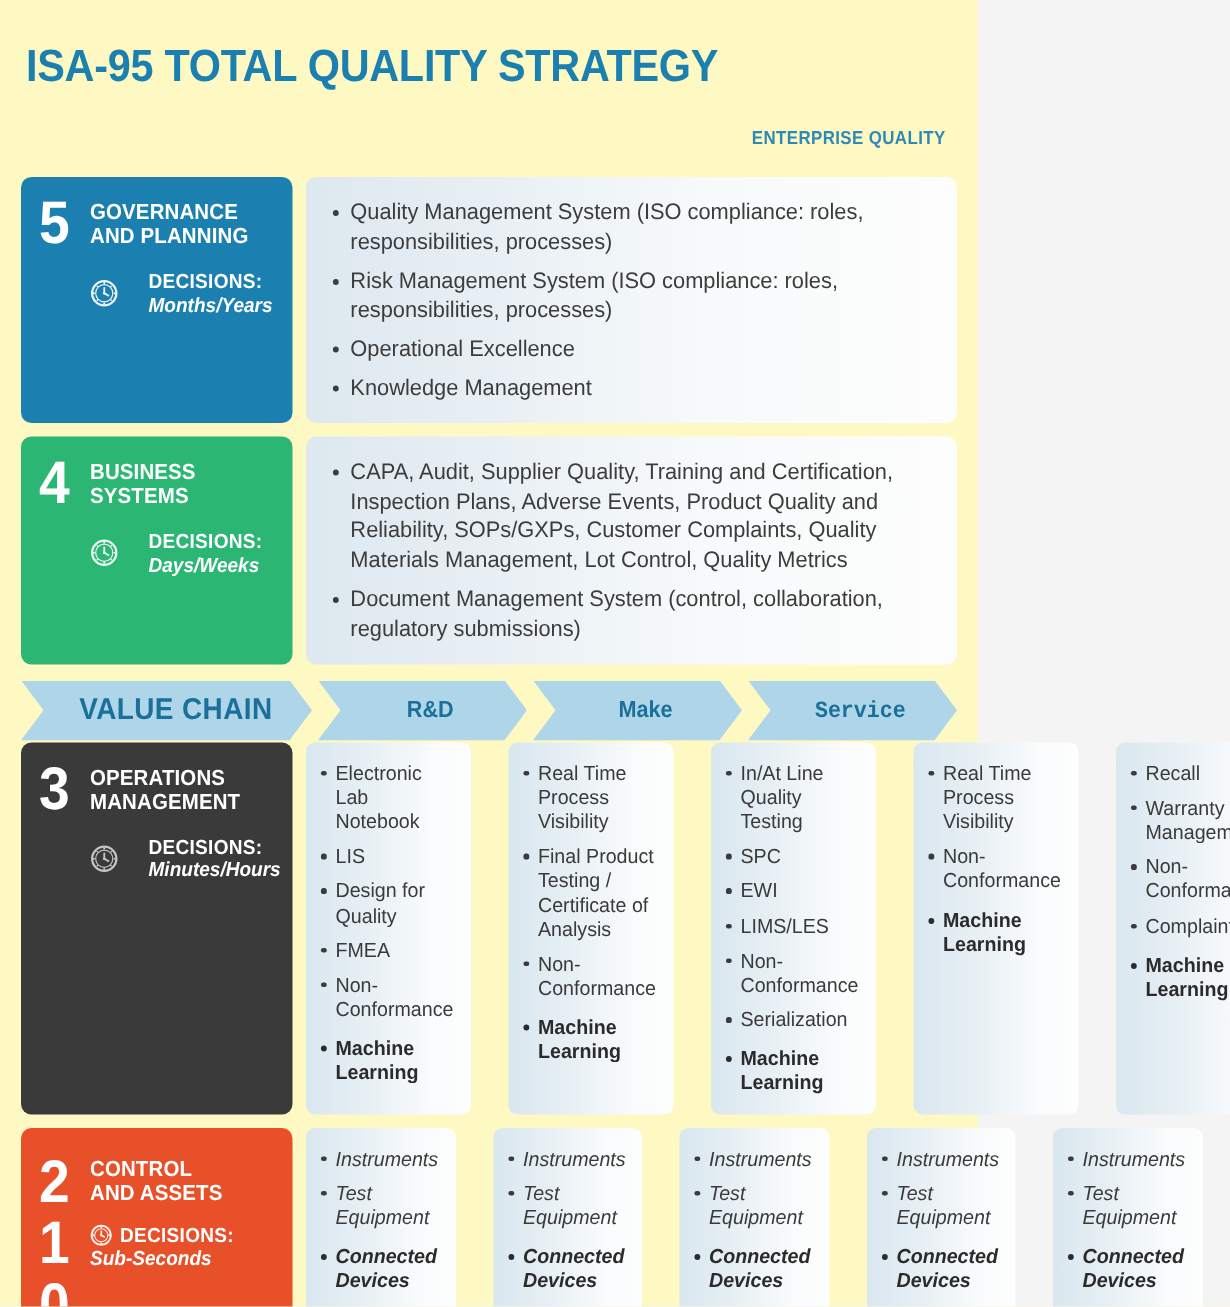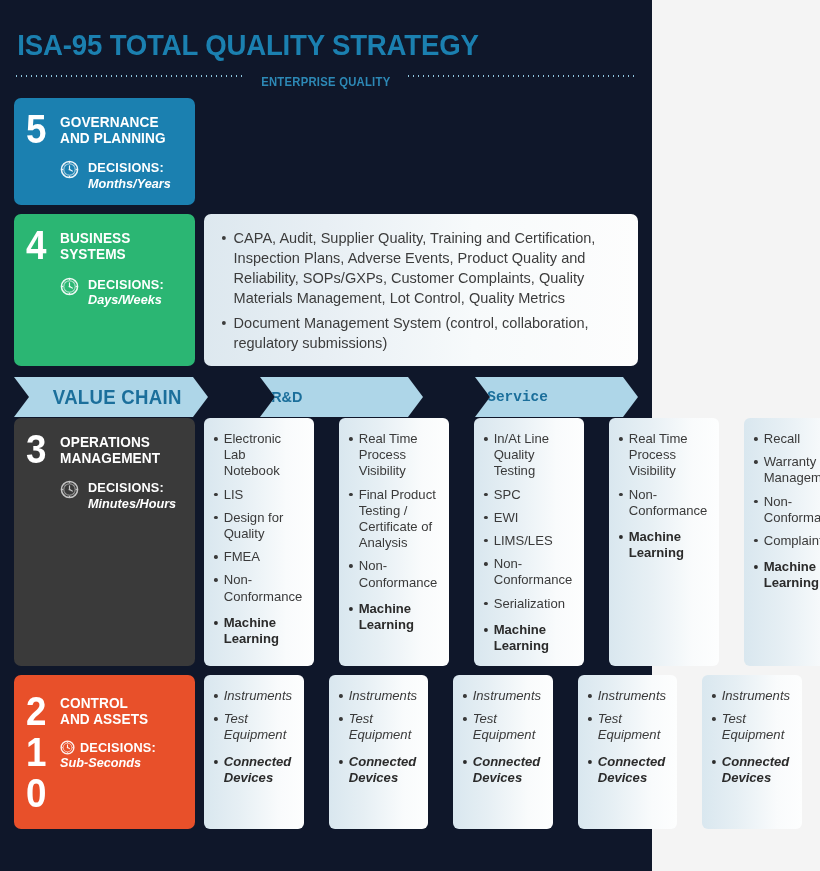--- a/index.html
+++ b/index.html
@@ -9,43 +9,44 @@
     height: 871px;
     background: #f4f4f4;
     font-family: "Liberation Sans", sans-serif;
     overflow: hidden;
   }
 
   #page {
     position: relative;
     width: 652px;
     height: 871px;
-    background: #0f172a;
+    background: #fef9c3;
     padding: 0 10px;
   }
 
   
   .title {
     color: #1b80b0;
     font-family: "Liberation Sans Narrow", "Liberation Sans", sans-serif;
     font-weight: bold;
     font-size: 30px;
     letter-spacing: -0.2px;
     padding: 28px 0 0 8px;
     transform: scaleX(0.92);
     transform-origin: left center;
     white-space: nowrap;
   }
 
   
   .divider {
     display: flex;
-    align-items: flex-start;
+    align-items: flex-end;
     gap: 8px;
     padding: 13px 4px 9px 4px;
+    flex-direction: column;
   }
   .divider .rule {
     flex: 1 1 auto;
     height: 2px;
     background-image: radial-gradient(circle, #8fc4dd 0.8px, transparent 1px);
     background-size: 5px 2px;
     background-repeat: repeat-x;
   }
   .divider .dlabel {
     color: #2d89b6;
@@ -100,22 +101,22 @@
     line-height: 1.12;
     letter-spacing: 0.1px;
     transform: scaleX(0.94);
     transform-origin: left top;
     white-space: pre-line;
   }
 
   .decisions {
     margin-top: 14px;
     display: flex;
-    align-items: flex-start;
-    gap: 9px;
+    align-items: center;
+    gap: 20px;
   }
   .decisions.inline { margin-top: 12px; }
 
   .clock { flex: 0 0 auto; opacity: 0.93; display: block; }
 
   .dec-text {
     font-family: "Liberation Sans Narrow", "Liberation Sans", sans-serif;
     line-height: 1.14;
   }
   .dec-label {
@@ -170,28 +171,28 @@
     height: 4px;
     border-radius: 50%;
     background: #3c3c3c;
   }
 
   
   .chain {
     display: flex;
     padding: 11px 4px 0 4px;
     height: 50px;
-    gap: 48px;
   }
   .chev {
     position: relative;
     background: #aed6e8;
     height: 40px;
     display: flex;
     align-items: center;
+    justify-content: center;
     color: #1b6f9b;
     font-family: "Liberation Sans Narrow", "Liberation Sans", sans-serif;
     font-weight: bold;
     margin-right: 4px;
     clip-path: polygon(0 0, calc(100% - 15px) 0, 100% 50%, calc(100% - 15px) 100%, 0 100%, 15px 50%);
   }
   .chev:first-child {
     flex: 0 0 194px;
     font-size: 20px;
     letter-spacing: 0.3px;
@@ -279,20 +280,28 @@
             <line x1="12" y1="12" x2="15.5" y2="14" stroke="#ffffff" stroke-width="1.5" stroke-linecap="round"></line>
             <circle cx="12" cy="12" r="1.1" fill="#ffffff"></circle>
           </svg>
           <div class="dec-text">
             <span class="dec-label">DECISIONS:</span>
             <span class="dec-value">Months/Years</span>
           </div>
         </div>
       </div>
     </div>
+    <div class="panel">
+      <ul class="bullets">
+        <li>Quality Management System (ISO compliance: roles, responsibilities, processes)</li>
+        <li>Risk Management System (ISO compliance: roles, responsibilities, processes)</li>
+        <li>Operational Excellence</li>
+        <li>Knowledge Management</li>
+      </ul>
+    </div>
   </div>
 
   <div class="row">
     <div class="badge green">
       <div class="badge-num">4</div>
       <div class="badge-body">
         <div class="badge-title">BUSINESS
 SYSTEMS</div>
         <div class="decisions">
           <svg class="clock" width="19" height="19" viewBox="0 0 24 24">
@@ -326,20 +335,23 @@
   </div>
 
   <div class="chain">
     <div class="chev">
       <span>VALUE CHAIN</span>
     </div>
     <div class="chev seg">
       <span>R&amp;D</span>
     </div>
     <div class="chev seg">
+      <span>Make</span>
+    </div>
+    <div class="chev seg">
       <span>Service</span>
     </div>
   </div>
 
 
   <div class="colrow row-l3">
     <div class="badge dark badge-l3">
       <div class="badge-num">3</div>
       <div class="badge-body">
         <div class="badge-title">OPERATIONS

